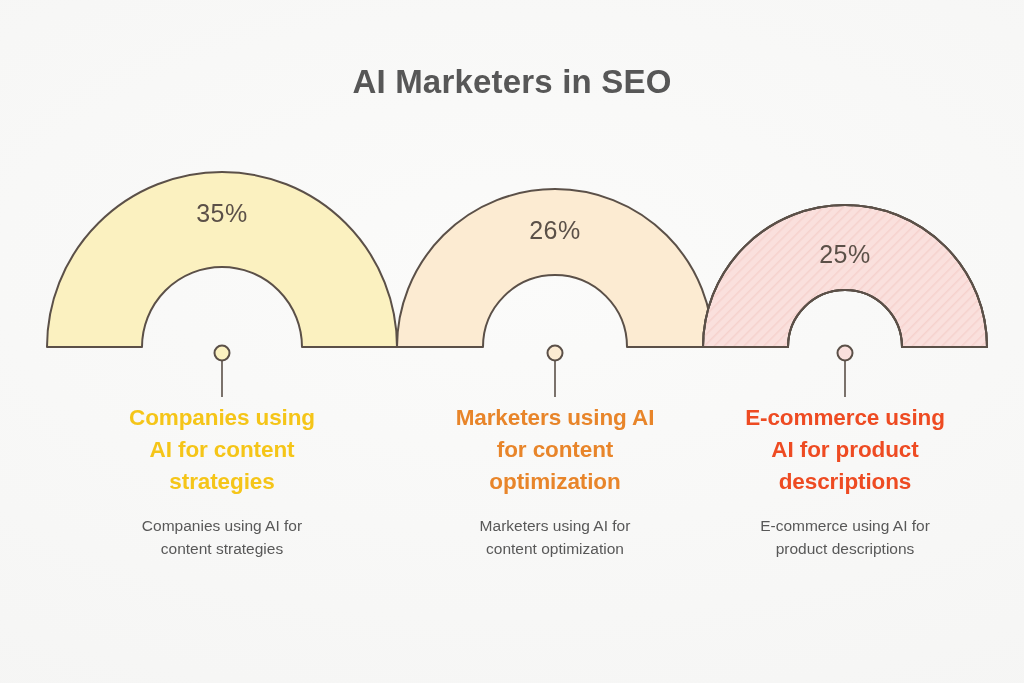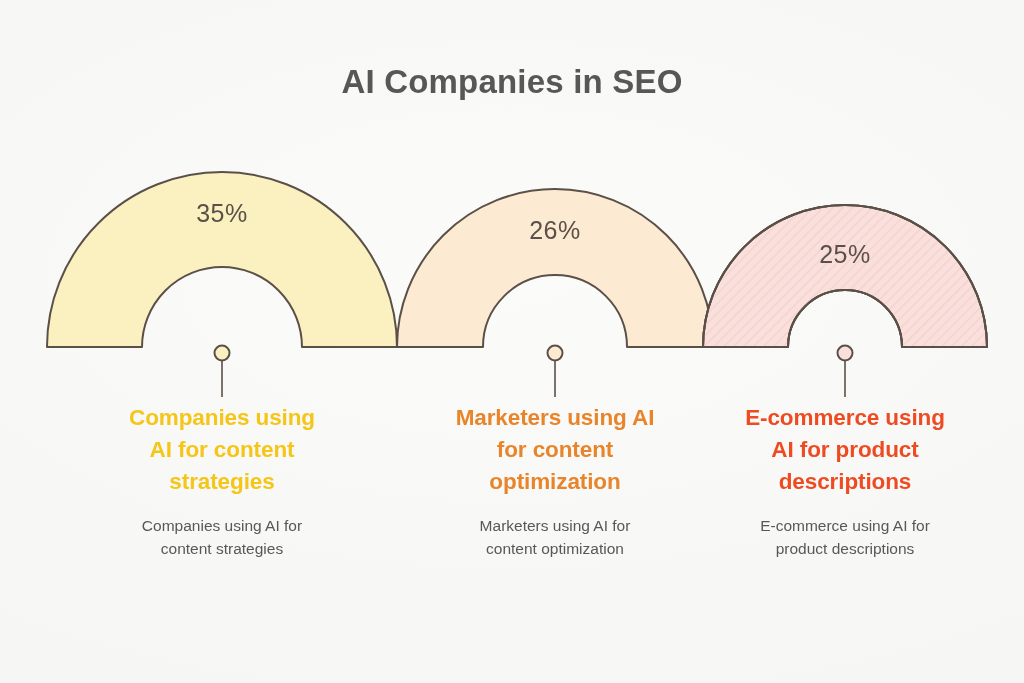--- a/index.html
+++ b/index.html
@@ -107,21 +107,21 @@
     color: #585858;
     margin: 0;
     padding: 0 16px;
   }
 </style>
 </head>
 <body>
 
 <div id="infographic">
 
-  <div class="chart-title">AI Companies in SEO</div>
+  <div class="chart-title">AI Marketers in SEO</div>
 
   <svg class="arcs-svg" viewBox="0 0 1024 683">
     <defs>
       <pattern id="hatch-pattern" width="7" height="7" patternTransform="rotate(45)" patternUnits="userSpaceOnUse">
         <line x1="0" y1="0" x2="0" y2="7" stroke="#f6d2cd" stroke-width="3"></line>
       </pattern>
     </defs>
 
     <g>
       <path class="arc-shape" d="M 47 347 A 175 175 0 0 1 397 347 L 302 347 A 80 80 0 0 0 142 347 Z" fill="#fbf1c0"></path>

